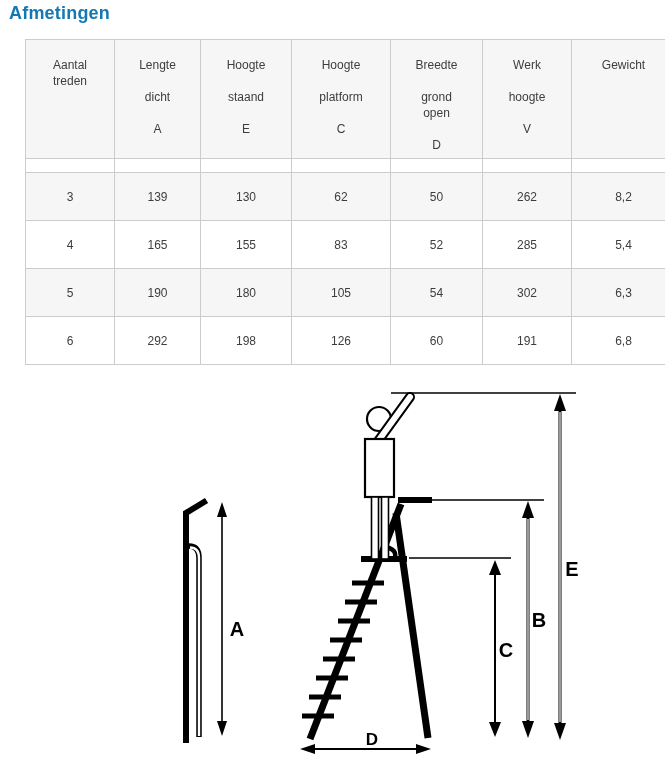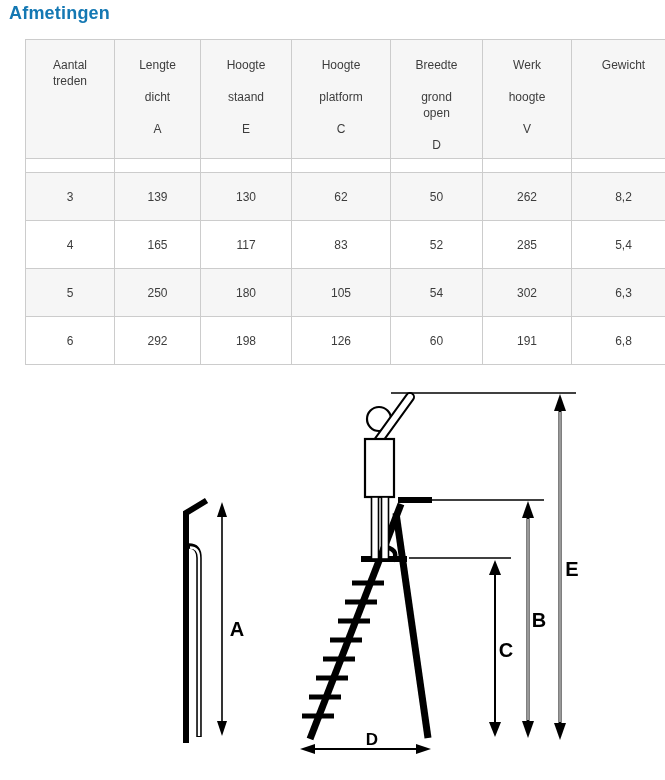--- a/index.html
+++ b/index.html
@@ -107,29 +107,29 @@
           <td>139</td>
           <td>130</td>
           <td>62</td>
           <td>50</td>
           <td>262</td>
           <td>8,2</td>
         </tr>
         <tr class="data">
           <td>4</td>
           <td>165</td>
-          <td>117</td>
+          <td>155</td>
           <td>83</td>
           <td>52</td>
           <td>285</td>
           <td>5,4</td>
         </tr>
         <tr class="data stripe">
           <td>5</td>
-          <td>250</td>
+          <td>190</td>
           <td>180</td>
           <td>105</td>
           <td>54</td>
           <td>302</td>
           <td>6,3</td>
         </tr>
         <tr class="data">
           <td>6</td>
           <td>292</td>
           <td>198</td>

